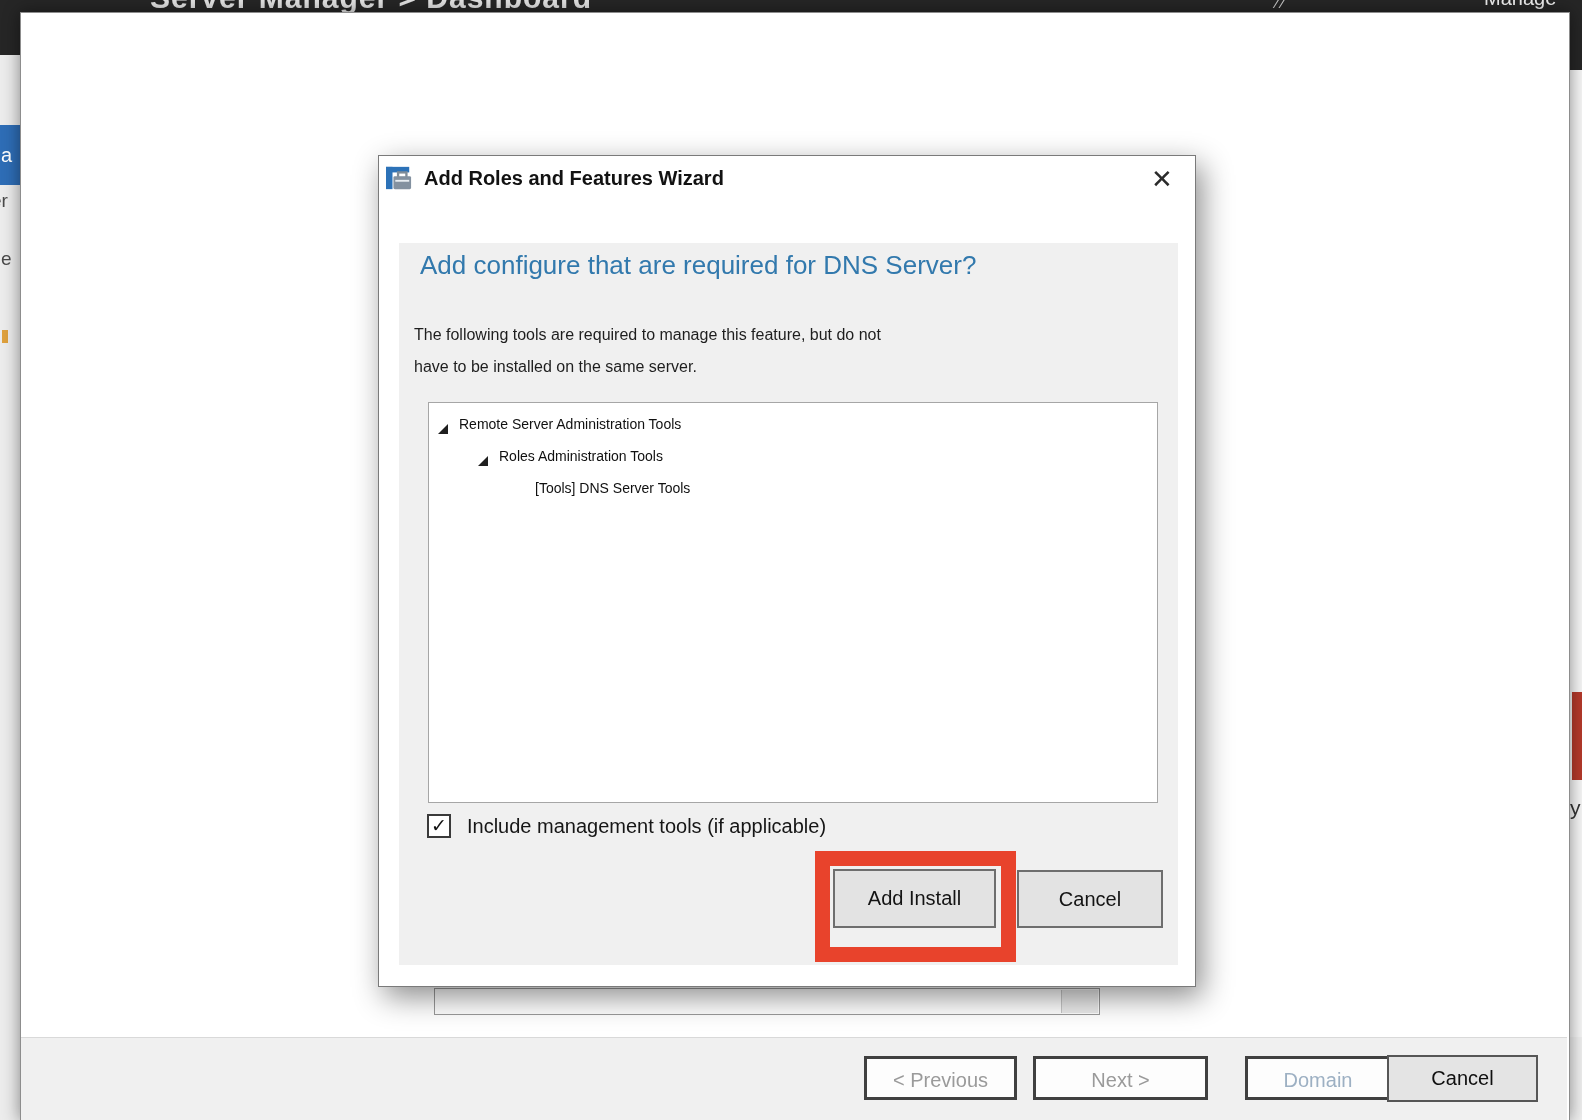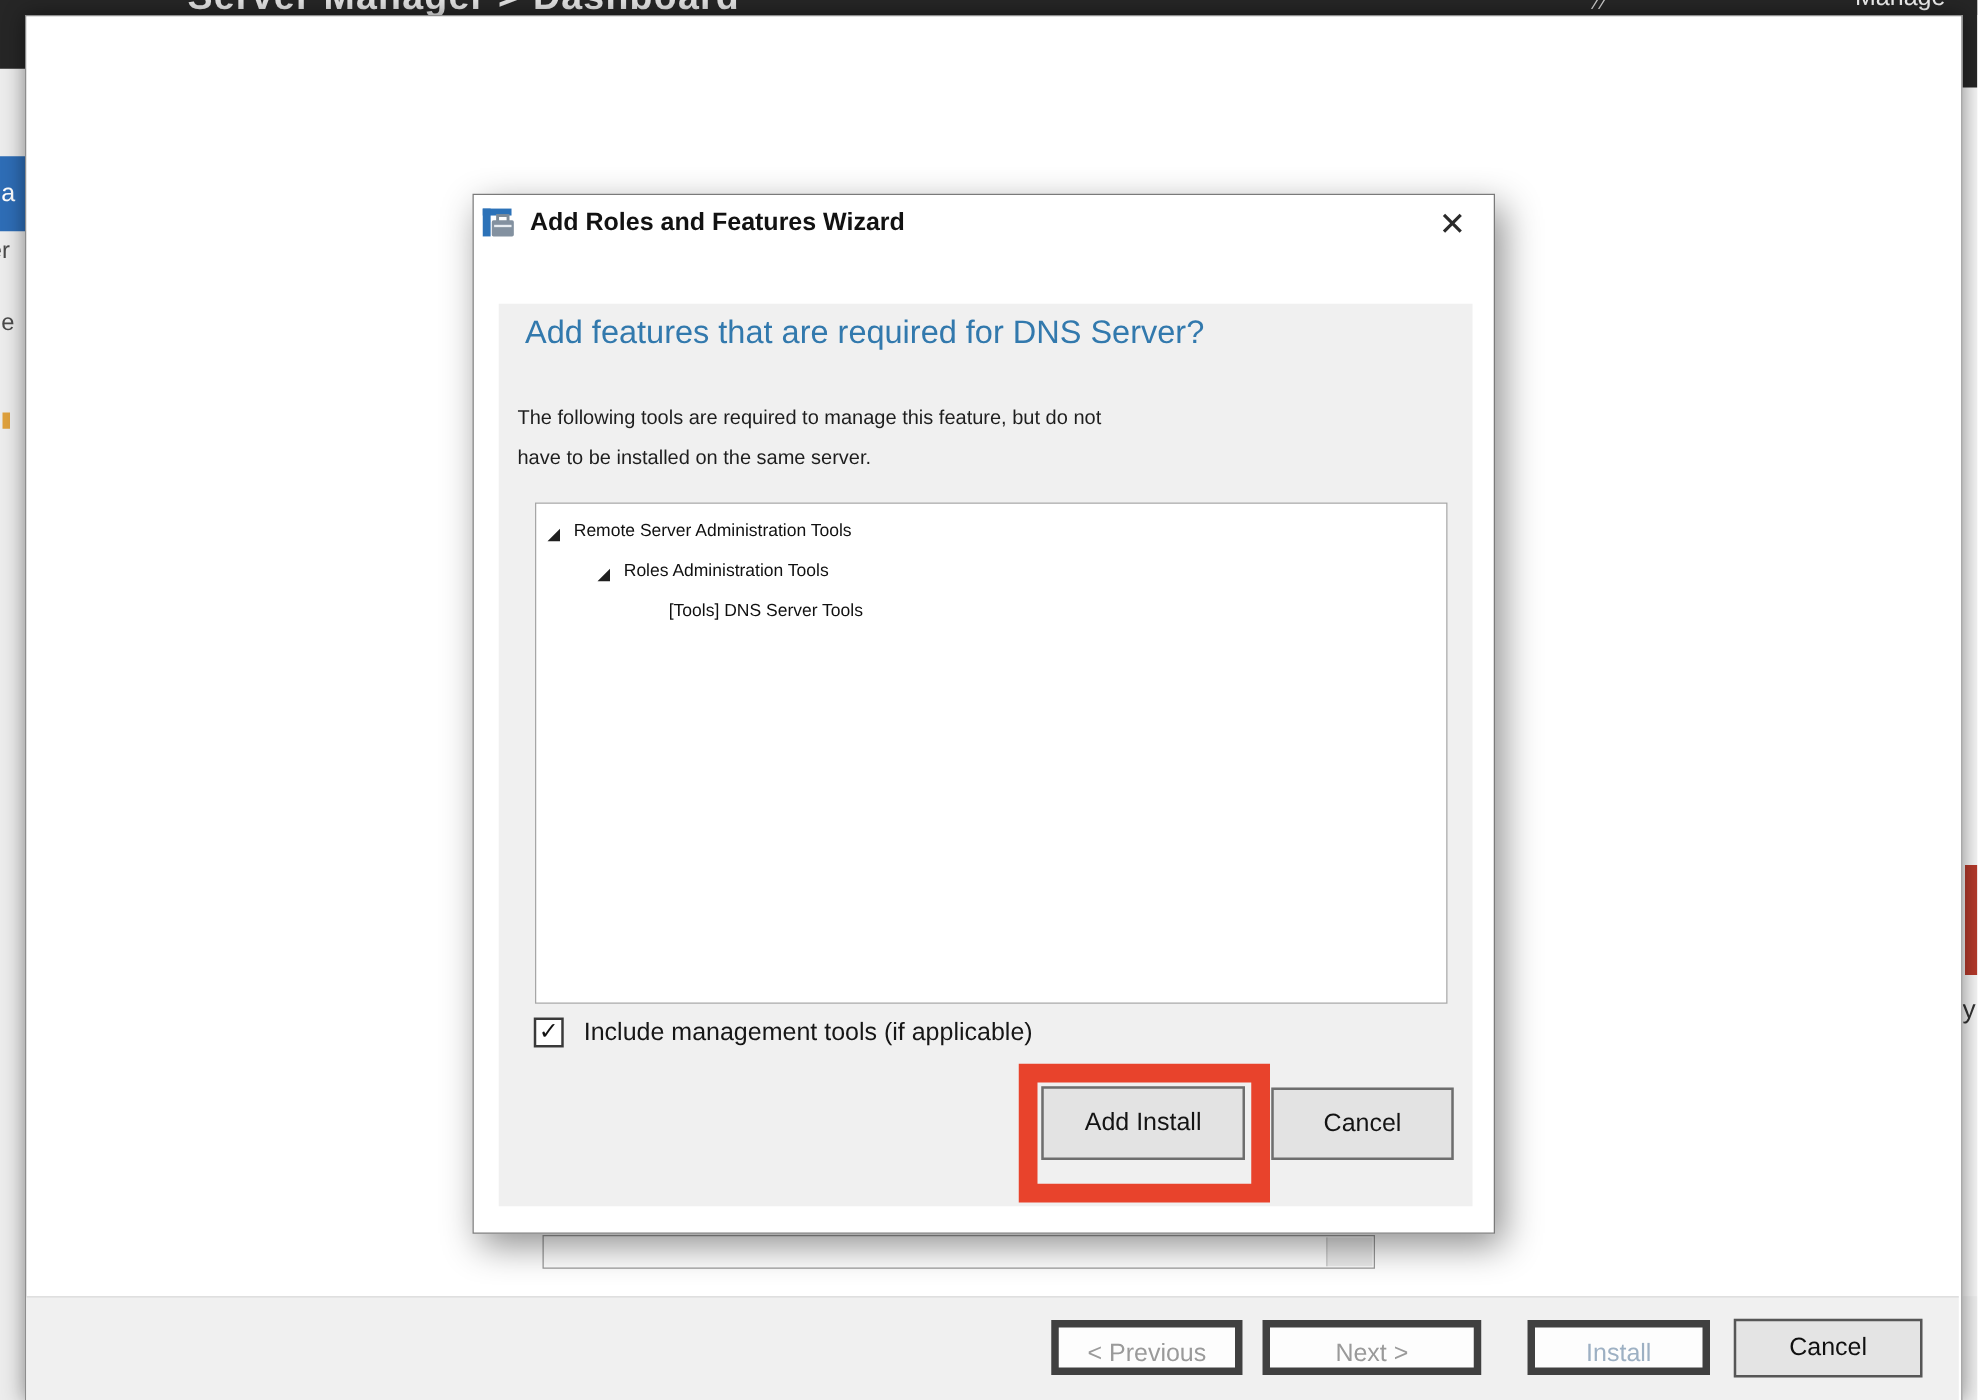--- a/index.html
+++ b/index.html
@@ -57,21 +57,21 @@
   #dl0{top:342px;} #dl1{top:374px;} #dl2{top:406px;} #dl3{top:437px;} #dl4{top:469px;}
   #dl5{top:501px;} #dl6{top:533px;} #dl7{top:566px;} #dl8{top:598px;} #dl9{top:630px;}
 
   
   #understrip{left:434px;top:988px;width:664px;height:25px;background:#fff;border:1px solid #9a9a9a;z-index:3;}
   #understrip .sq{position:absolute;right:1px;top:1px;bottom:1px;width:36px;background:#ebebeb;border-left:1px solid #c7c7c7;}
 
   
   #footer{left:21px;top:1037px;width:1546px;height:83px;background:#f0f0f0;border-top:1px solid #d9d9d9;z-index:2;}
   .fbtn{position:absolute;top:1056px;height:44px;font-size:20px;text-align:center;line-height:42px;box-sizing:border-box;z-index:4;}
-  .fbtn.disabled{background:#fdfdfd;border:6px solid #404040;color:#9a9a9a;}
+  .fbtn.disabled{background:#fdfdfd;border:3px solid #404040;color:#9a9a9a;margin-left:23px;}
   #fbtn-prev{left:841px;width:153px;}
   #fbtn-next{left:1010px;width:175px;}
   #fbtn-install{left:1222px;width:146px;color:#9db0c3;}
   #fbtn-cancel{left:1387px;top:1055px;width:151px;height:47px;background:#e4e4e4;border:2px solid #565656;color:#101010;line-height:43px;}
 
   
   #dialog{left:378px;top:155px;width:818px;height:832px;background:#ffffff;border:1px solid #7a7a7a;
     box-shadow:6px 10px 28px rgba(0,0,0,.45);z-index:10;box-sizing:border-box;}
   #dlg-icon{left:386px;top:164px;z-index:11;}
   #dlg-title{left:424px;top:167px;font-size:20px;font-weight:600;color:#121212;z-index:11;}
@@ -172,37 +172,37 @@
 <div id="dl8" class="abs dline">erver and Active Directory</div>
 <div id="dl9" class="abs dline">n Services to work together.</div>
 
 <div id="understrip" class="abs">
   <div class="sq"></div>
 </div>
 
 <div id="footer" class="abs"></div>
 <div id="fbtn-prev" class="abs fbtn disabled">&lt; Previous</div>
 <div id="fbtn-next" class="abs fbtn disabled">Next &gt;</div>
-<div id="fbtn-install" class="abs fbtn disabled">Install</div>
+<div id="fbtn-install" class="abs fbtn disabled">Domain</div>
 <div id="fbtn-cancel" class="abs fbtn">Cancel</div>
 
 <div id="dialog" class="abs"></div>
 <div id="dlg-icon" class="abs">
   <svg width="26" height="28" viewBox="0 0 28 30">
     <rect x="0" y="3" width="25" height="6" fill="#2c72b8"></rect>
     <rect x="0" y="3" width="7" height="24" fill="#2c72b8"></rect>
     <rect x="13" y="9" width="9" height="6" fill="none" stroke="#7f8c98" stroke-width="2.5"></rect>
     <rect x="8" y="13" width="19" height="14" rx="1.5" fill="#8391a0"></rect>
     <rect x="10" y="17" width="15" height="2" fill="#e8edf2"></rect>
   </svg>
 </div>
 <div id="dlg-title" class="abs">Add Roles and Features Wizard</div>
 <div id="dlg-close" class="abs">✕</div>
 <div id="dlg-panel" class="abs"></div>
-<div id="dlg-heading" class="abs">Add features that are required for DNS Server?</div>
+<div id="dlg-heading" class="abs">Add configure that are required for DNS Server?</div>
 <div id="dlg-body1" class="abs dlg-body">The following tools are required to manage this feature, but do not</div>
 <div id="dlg-body2" class="abs dlg-body">have to be installed on the same server.</div>
 
 <div id="treebox" class="abs"></div>
 <div id="texp0" class="abs texp">
   <svg width="12" height="12" viewBox="0 0 12 12">
       <polygon points="11,1 11,11 1,11" fill="#1f1f1f"></polygon>
     </svg>
 </div>
 <div id="trow0" class="abs trow">Remote Server Administration Tools</div>

